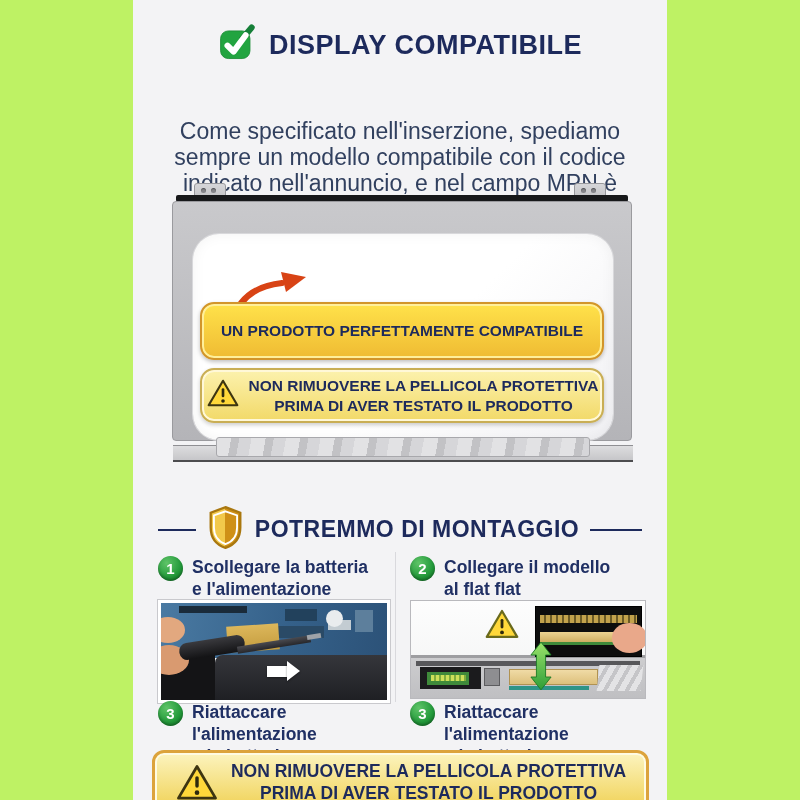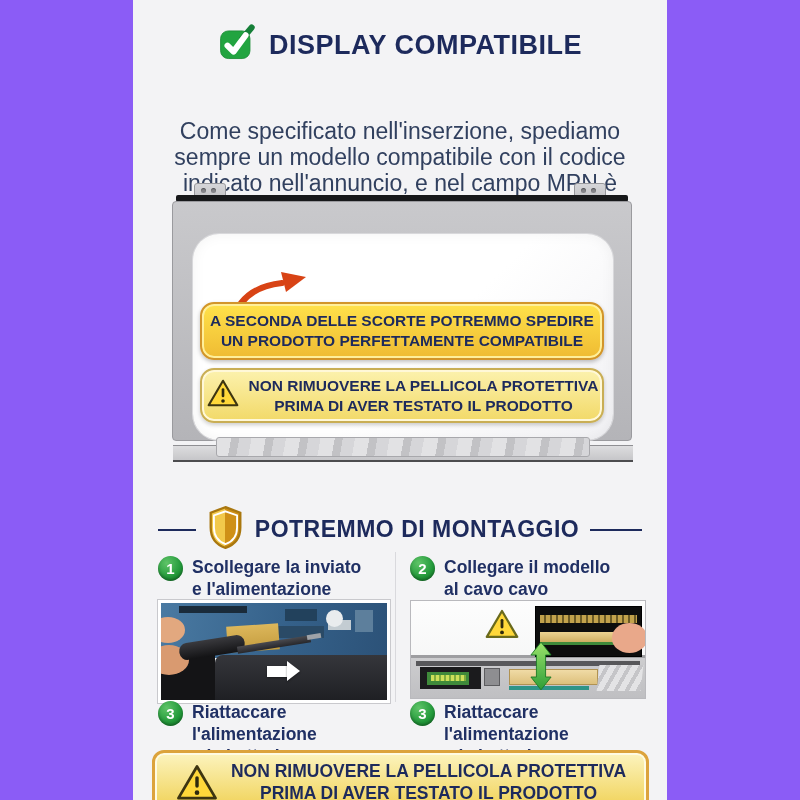--- a/index.html
+++ b/index.html
@@ -1,17 +1,17 @@
 <!DOCTYPE html>
 <html><head>
 <meta charset="utf-8">
 <style>
   html,body{margin:0;padding:0;}
   body{font-family:"Liberation Sans", sans-serif;}
-  .page{position:relative;width:800px;height:800px;background:#8b5cf6;overflow:hidden;}
+  .page{position:relative;width:800px;height:800px;background:#bef264;overflow:hidden;}
   .col{position:absolute;left:133px;top:0;width:534px;height:800px;background:#f3f3f5;}
 
   
   .hdr{position:absolute;top:24px;left:0;width:100%;display:flex;align-items:center;justify-content:center;gap:13px;}
   .hdr h1{margin:0;font-size:27px;font-weight:bold;color:#1d2a5c;letter-spacing:.5px;}
   .intro{position:absolute;top:74px;left:17px;width:500px;text-align:center;font-size:23px;line-height:26px;color:#31405f;margin-top:44px;}
 
   
   .panel{position:absolute;left:39px;top:182px;width:460px;height:290px;}
   .bracket{position:absolute;top:1px;width:30px;height:19px;background:linear-gradient(#d6d6d9,#bdbdc1);border:1px solid #97979b;border-radius:3px 3px 0 0;}
@@ -124,21 +124,20 @@
 
       <span class="redarrow">
         <svg width="90" height="55" viewBox="0 0 90 55">
           <path d="M10 52 C16 30 32 16 60 13" stroke="#d84315" stroke-width="6" fill="none" stroke-linecap="round"></path>
           <polygon points="84,7 59,2 64,22" fill="#d84315"></polygon>
         </svg>
       </span>
 
       <div class="ybox ybox1">
         <div class="txt">
-          <div>A SECONDA DELLE SCORTE POTREMMO SPEDIRE</div>
           <div>UN PRODOTTO PERFETTAMENTE COMPATIBILE</div>
         </div>
       </div>
 
       <div class="ybox ybox2">
         <span>
           <svg width="34" height="31" viewBox="0 0 64 58">
             <polygon points="32,5 59,51 5,51" fill="#ffd83a" stroke="#3d3511" stroke-width="4" stroke-linejoin="round"></polygon>
             <rect x="29.5" y="19" width="5" height="17" rx="2.5" fill="#2e2a0e"></rect>
             <circle cx="32" cy="43" r="3.4" fill="#2e2a0e"></circle>
@@ -170,32 +169,32 @@
       <h2>POTREMMO DI MONTAGGIO</h2>
       <span class="rule r"></span>
     </div>
 
     <div class="vdivider"></div>
 
     <div class="stepcol-l row1" style="top:556px;">
       <div class="step">
         <span class="stepnum">1</span>
         <span class="steplbl">
-          <div>Scollegare la inviato</div>
+          <div>Scollegare la batteria</div>
           <div>e l'alimentazione</div>
         </span>
       </div>
     </div>
 
     <div class="stepcol-r row1" style="top:556px;">
       <div class="step">
         <span class="stepnum">2</span>
         <span class="steplbl">
           <div>Collegare il modello</div>
-          <div>al cavo cavo</div>
+          <div>al flat flat</div>
         </span>
       </div>
     </div>
 
     <div class="photo ph1">
       <div class="p1-board">
         <div class="p1-chip" style="left:8%;top:6%;width:30%;height:12%;background:#1a2b3a;"></div>
         <div class="p1-chip" style="left:55%;top:10%;width:14%;height:22%;background:#22415c;"></div>
         <div class="p1-chip" style="left:74%;top:30%;width:10%;height:18%;background:#c3ccd2;"></div>
         <div class="p1-chip" style="left:46%;top:42%;width:26%;height:22%;background:#2a4a66;"></div>

